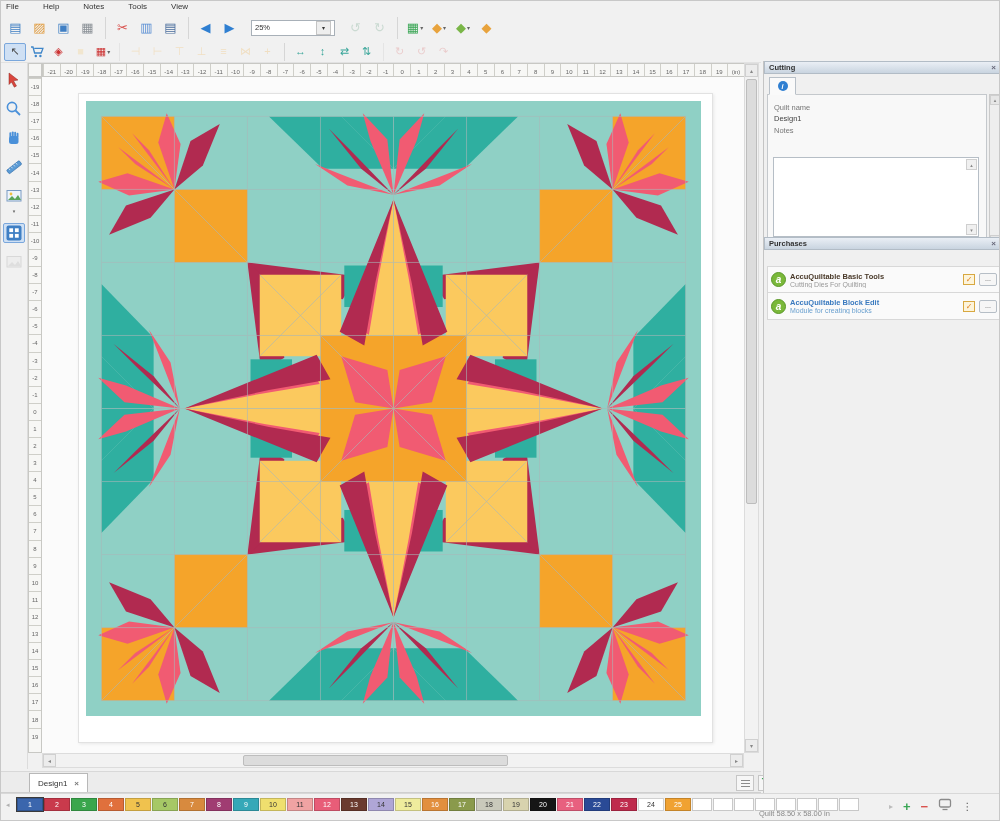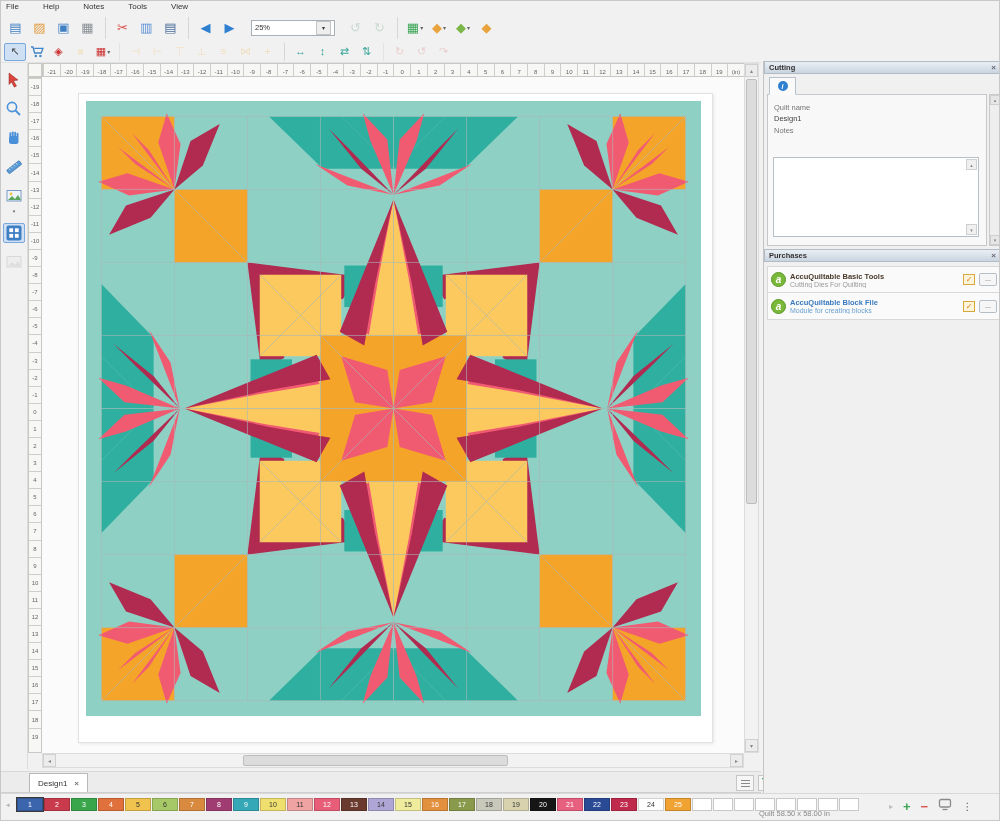--- a/index.html
+++ b/index.html
@@ -625,40 +625,40 @@
       <span class="notes-box">
         <span></span>
         <span class="nb-arrow" style="top:1px">▴</span>
         <span class="nb-arrow" style="bottom:1px">▾</span>
       </span>
     </div>
     <div class="outer-scroll">
       <span class="os-arrow" style="top:0">▴</span>
       <span class="os-arrow" style="bottom:0">▾</span>
     </div>
-    <div class="panel-header" style="top:188px">
+    <div class="panel-header" style="top:176px">
       <span>Purchases</span>
       <span class="ph-close">×</span>
     </div>
     <div class="purchase-list">
 
         <div class="purchase-row">
           <span class="plogo">a</span>
           <span class="ptexts">
             <span class="ptitle">AccuQuiltable Basic Tools</span>
             <span class="psub">Cutting Dies For Quilting</span>
           </span>
           <span class="pcheck">✓</span>
           <span class="pmore">...</span>
         </div>
 
         <div class="purchase-row">
           <span class="plogo">a</span>
           <span class="ptexts">
-            <span class="ptitle link">AccuQuiltable Block File</span>
+            <span class="ptitle link">AccuQuiltable Block Edit</span>
             <span class="psub linksub">Module for creating blocks</span>
           </span>
           <span class="pcheck">✓</span>
           <span class="pmore">...</span>
         </div>
       </div>
   </div>
 
 </div>
 

